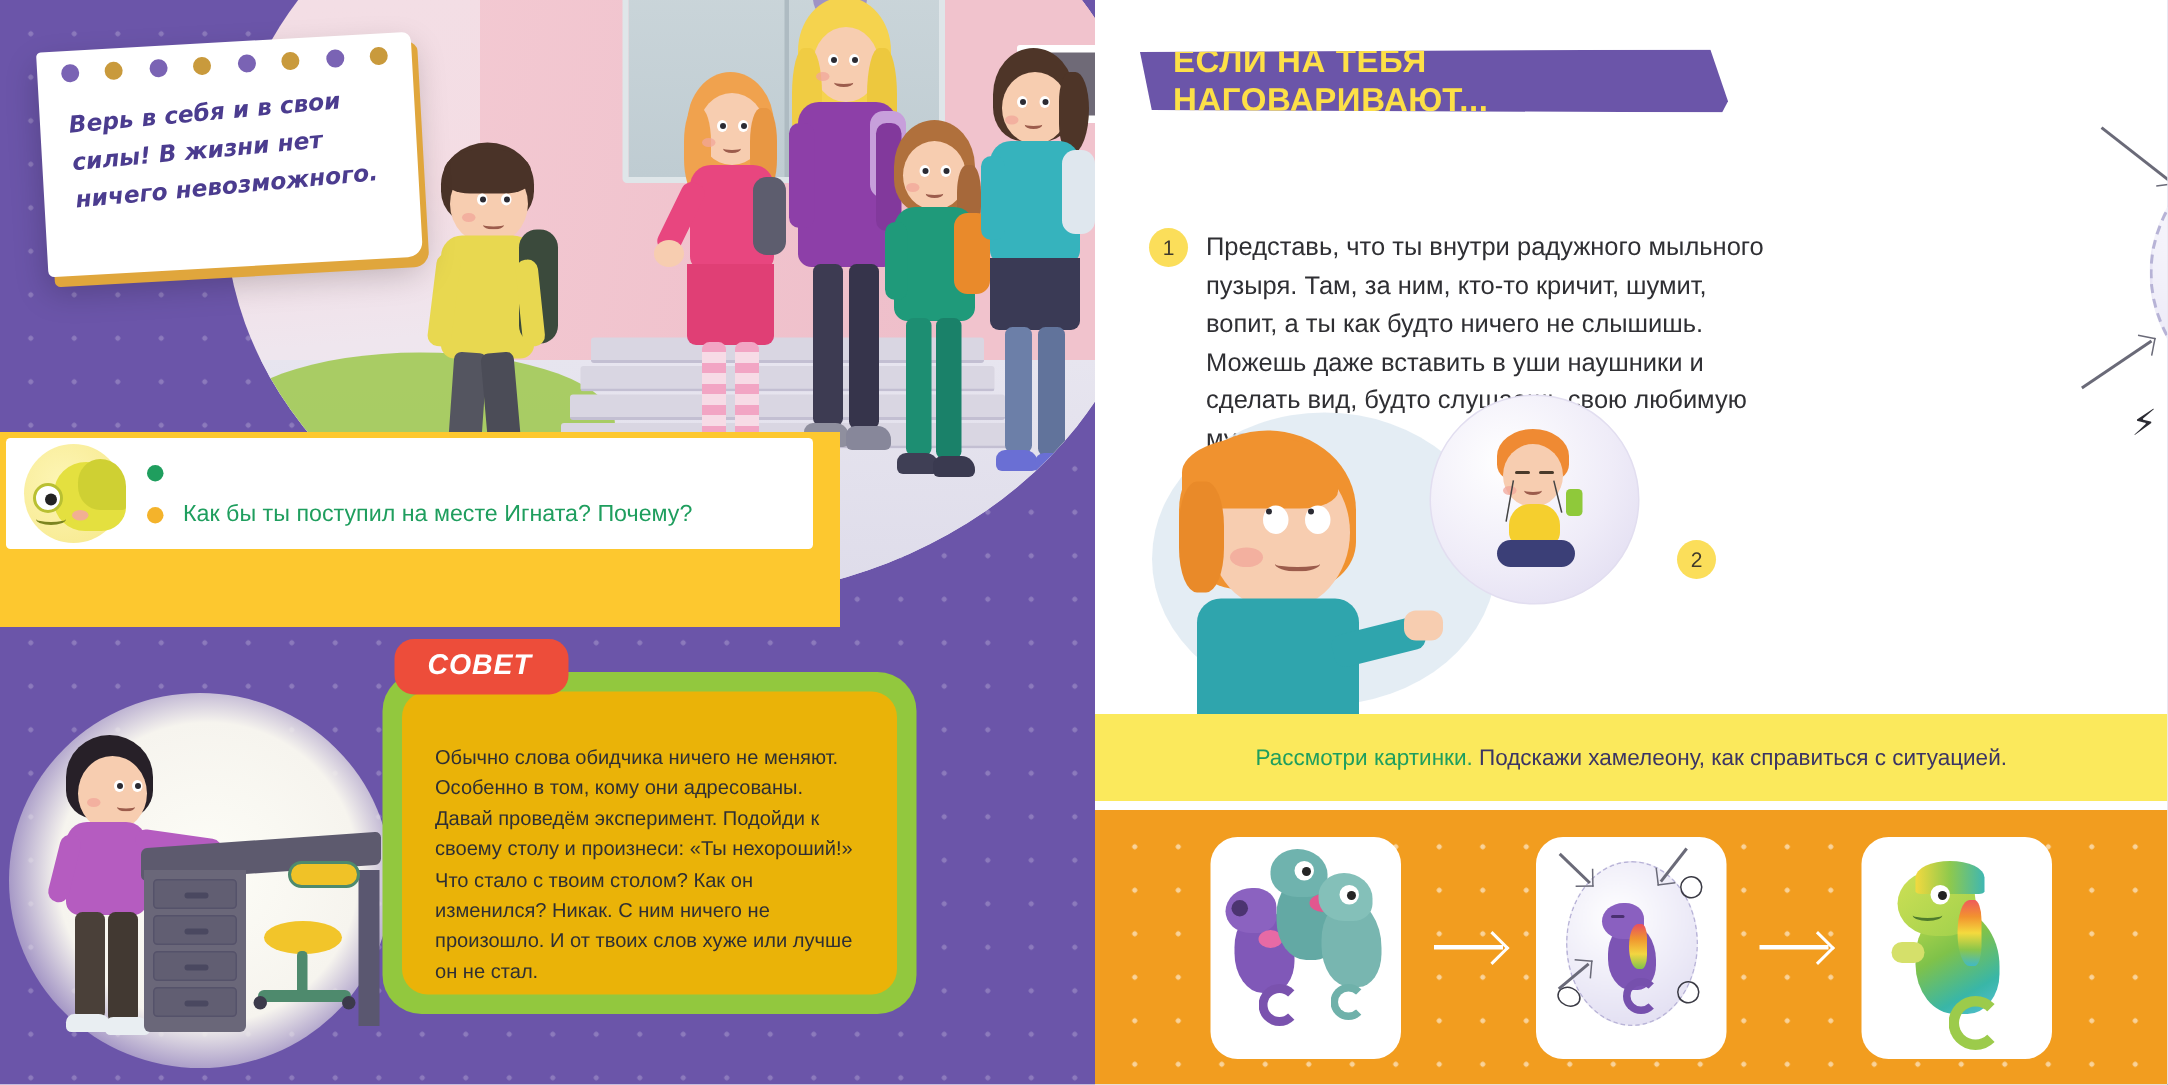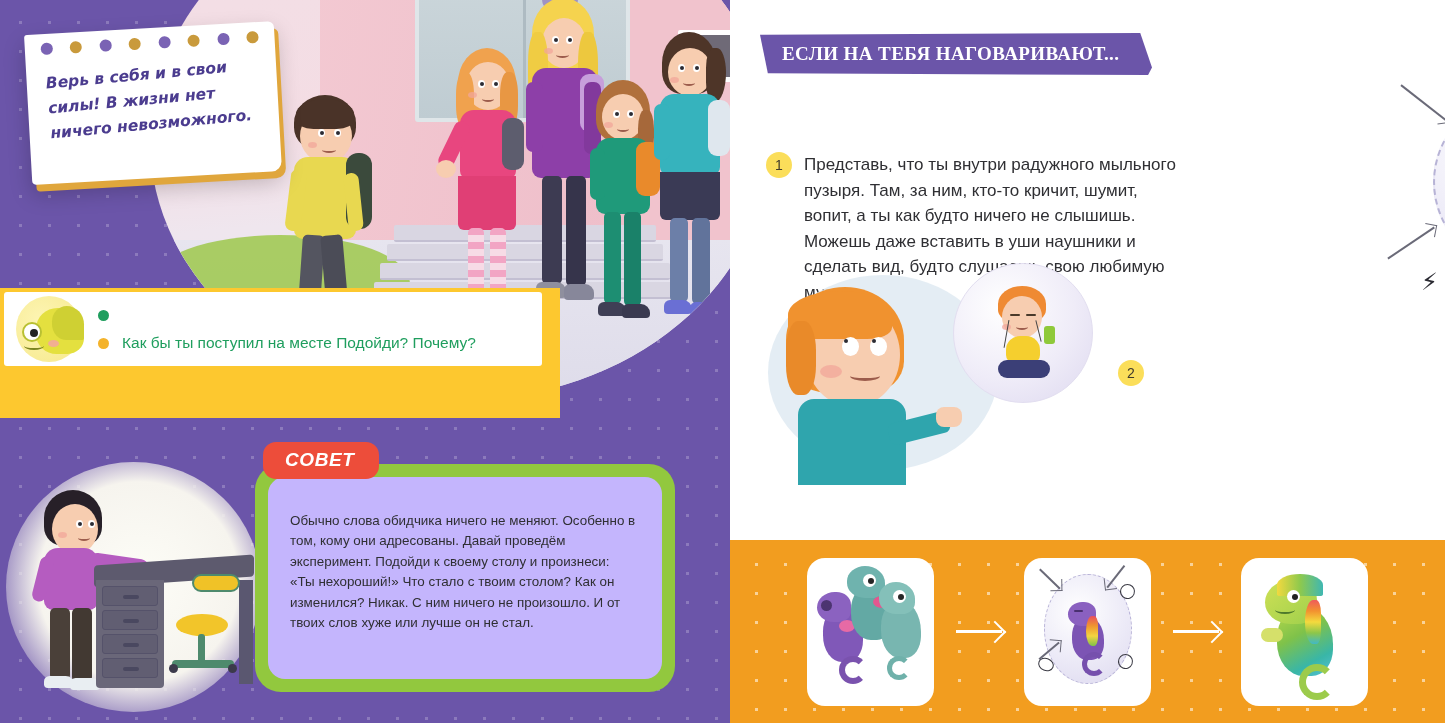--- a/index.html
+++ b/index.html
@@ -93,23 +93,23 @@
     background:#232323; border-radius:50%; }
   .q-cham-smile { position:absolute; left:8px; top:46px; width:20px; height:8px;
     border-bottom:2px solid #7b8420; border-radius:0 0 60% 60%; }
   .q-cham-cheek { position:absolute; left:32px; top:44px; width:11px; height:7px;
     background:#f5a2a7; border-radius:50%; opacity:.8; }
   .q-line { display:flex; align-items:center; gap:13px; height:28px; }
   .q-dot { width:11px; height:11px; border-radius:50%; flex:none; }
   .q-text { font-size:15.5px; }
 
   
-  .advice { position:absolute; left:255px; top:464px; width:420px; height:228px;
+  .advice { position:absolute; left:255px; top:448px; width:356px; height:228px;
     background:#92C83E; border-radius:26px; padding:13px; }
-  .advice-in { width:100%; height:100%; background:#c4b5fd; border-radius:17px;
+  .advice-in { width:100%; height:100%; background:#eab308; border-radius:17px;
     padding:34px 26px 12px 22px; }
   .advice-txt { font-size:13.4px; line-height:1.52; color:#2f2f33; }
   .advice-tag { position:absolute; left:8px; top:-22px; background:#ED4D3A;
     color:#fff; font-size:19px; font-weight:bold; font-style:italic;
     padding:7px 24px 8px 22px; border-radius:13px; letter-spacing:.6px; }
 
   
   .scene-desk { position:absolute; left:6px; top:462px; width:255px; height:250px;
     border-radius:50%;
     background:radial-gradient(circle at 52% 48%, #fdfdf7 0%, #f6f4ee 54%, rgba(246,244,238,.35) 74%, rgba(246,244,238,0) 84%); }
@@ -135,21 +135,21 @@
     width:9px; height:9px; background:#3c3a4b; border-radius:50%; }
   .chair-base:before { left:-3px; } .chair-base:after { right:-3px; }
 
   
   .page-right { position:absolute; left:730px; top:0; width:715px; height:723px;
     background:#ffffff; overflow:hidden; }
 
   .r-banner { position:absolute; left:30px; top:33px; width:392px; height:42px;
     background:#6B55A9; display:flex; align-items:center; padding:0 22px;
     clip-path:polygon(0 4%, 97% 0, 100% 82%, 99% 100%, 2% 96%); }
-  .r-banner span { color:#ffffff; font-size:19px; font-weight:bold; letter-spacing:.4px;font-family:Liberation Serif, serif; }
+  .r-banner span { color:#fde047; font-size:22px; font-weight:bold; letter-spacing:.4px; }
 
   .r-lead { position:absolute; left:36px; top:96px; width:430px;
     font-size:14.2px; line-height:1.5; color:#2f2f33; }
 
   .r-step { position:absolute; display:flex; gap:12px; }
   .r-num { width:26px; height:26px; flex:none; border-radius:50%; background:#FBDE5A;
     display:flex; align-items:center; justify-content:center;
     font-size:14px; color:#3f3a2c; }
   .r-step-txt { font-size:17px; line-height:1.5; color:#2f2f33; }
   .r-step1 { left:36px; top:152px; width:420px; }
@@ -341,21 +341,21 @@
           <div class="q-cham-crest"></div>
           <div class="q-cham-eye"></div>
           <div class="q-cham-smile"></div>
           <div class="q-cham-cheek"></div>
         </div>
         <div class="q-line">
           <span class="q-dot" style="background:#1F9E5E"></span>
         </div>
         <div class="q-line">
           <span class="q-dot" style="background:#F4B32B"></span>
-          <span class="q-text" style="color:#1F9E5E">Как бы ты поступил на месте Подойди? Почему?</span>
+          <span class="q-text" style="color:#1F9E5E">Как бы ты поступил на месте Игната? Почему?</span>
         </div>
       </div>
     </div>
 
     <div class="scene-desk">
       <div class="kid" style="left:22px;top:28px;width:110px;height:190px">
         <div class="hair" style="left:16px;top:0;width:58px;height:56px;background:#272028;border-radius:50% 50% 34% 34%"></div>
         <div class="head" style="left:24px;top:14px;width:46px;height:50px"></div>
         <div class="eye" style="left:48px;top:30px"></div>
           <div class="eye" style="left:60px;top:30px"></div>
@@ -444,20 +444,25 @@
           <div class="mouth" style="left:28px;top:38px;width:12px"></div>
           <div class="body" style="left:18px;top:50px;width:34px;height:28px;background:#f5cf2e"></div>
           <div style="position:absolute;left:10px;top:74px;width:52px;height:18px;background:#3b3f77;border-radius:10px"></div>
           <div style="position:absolute;left:56px;top:40px;width:11px;height:18px;background:#8fc93a;border-radius:3px"></div>
           <div style="position:absolute;left:18px;top:34px;width:1.4px;height:28px;background:#444;transform:rotate(10deg)"></div>
           <div style="position:absolute;left:50px;top:34px;width:1.4px;height:22px;background:#444;transform:rotate(-14deg)"></div>
         </div>
       </div>
     </div>
 
+    <div class="r-yellow">
+      <span>
+        <b style="color:#1F9E5E;font-weight:normal">Рассмотри картинки.</b><span style="color:#3b3564"> Подскажи хамелеону, как справиться с ситуацией.</span>
+      </span>
+    </div>
 
     <div class="r-orange">
       <div class="dots-orange"></div>
       <div class="cards">
 
         <div class="card">
           <div class="ch" style="left:10px;top:26px;width:52px;height:100px">
             <div class="ch-body" style="left:6px;top:22px;width:40px;height:56px;background:#8058b8"></div>
             <div style="position:absolute;left:0;top:8px;width:34px;height:30px;background:#8b62c0;border-radius:56% 46% 40% 52%"></div>
             <div style="position:absolute;left:4px;top:16px;width:11px;height:11px;background:#4c3470;border-radius:50%"></div>

